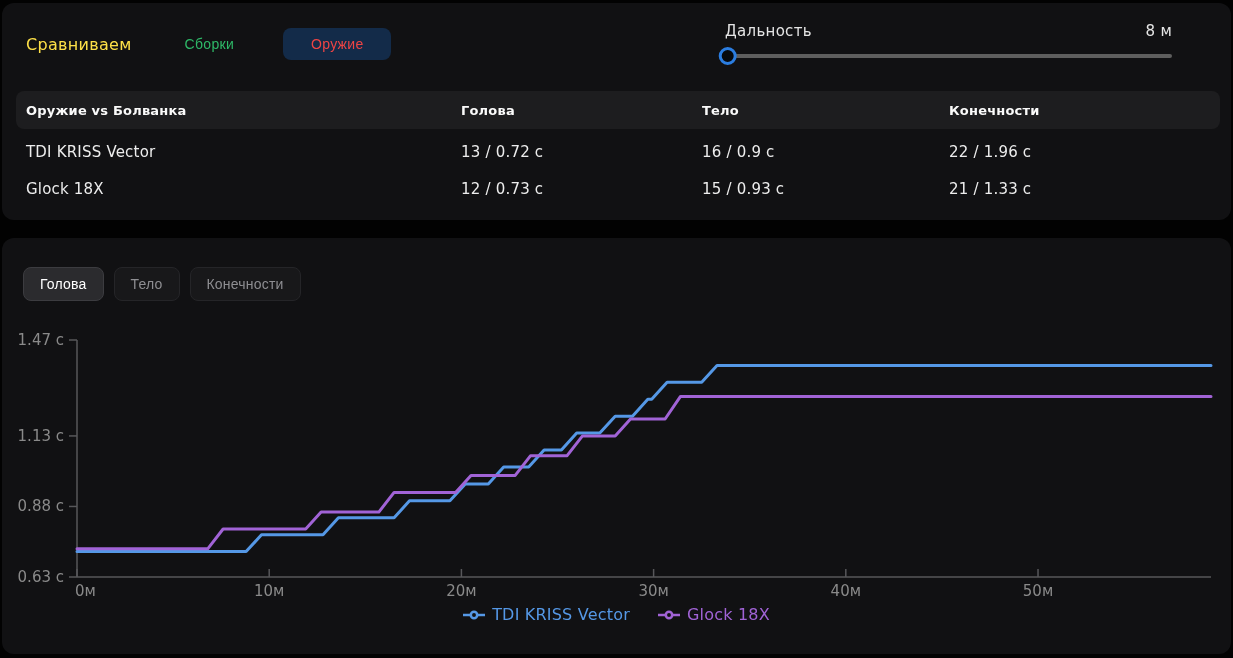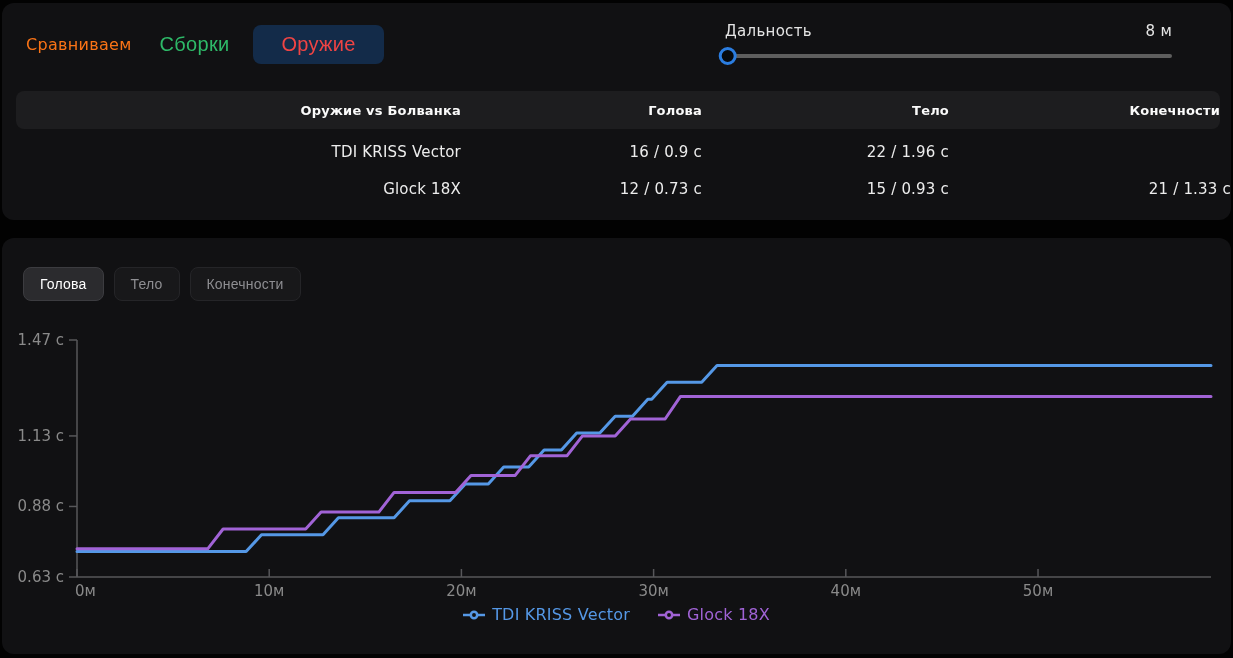--- a/index.html
+++ b/index.html
@@ -14,47 +14,47 @@
     background: #111113; border-radius: 12px;
   }
   .panel-top { top: 3px; height: 217px; }
   .panel-chart { top: 238px; height: 416px; }
 
   
   .compare-bar {
     position: absolute; left: 24px; top: 24px;
     display: flex; align-items: center; gap: 26px; height: 34px;
   }
-  .compare-label { color: #f97316; font-size: 16px; letter-spacing: .3px; }
+  .compare-label { color: #fde047; font-size: 16px; letter-spacing: .3px; }
   .compare-tabs { display: flex; align-items: center; gap: 22px; }
   .compare-tab {
-    font-size: 20px; letter-spacing: .3px; cursor: pointer;
+    font-size: 14px; letter-spacing: .3px; cursor: pointer;
     color: #2eb968; background: transparent; border: none;
-    padding: 8px 2px; border-radius: 8px;
+    padding: 8px 2px; border-radius: 8px; margin-left: 25px;
   }
   .compare-tab.active {
     color: #ef4444; background: #132b49; padding: 8px 28px;
   }
 
   
   .slider-box { position: absolute; left: 723px; top: 19px; width: 447px; }
   .slider-head { display: flex; justify-content: space-between; font-size: 15px; color: #e5e5e5; letter-spacing: .3px; }
   .slider-track {
     position: relative; margin-top: 14px; height: 4px;
     background: #5e5e5e; border-radius: 2px; cursor: pointer;
   }
   .slider-handle {
     position: absolute; top: 50%; left: 0;
     width: 18px; height: 18px; border-radius: 50%;
     border: 3px solid #2b7de0; background: #06090d;
     transform: translate(-35%, -50%); cursor: grab;
   }
 
   
-  .tgrid { display: grid; grid-template-columns: 435px 241px 247px 1fr; align-items: center; text-align: right; }
+  .tgrid { display: grid; grid-template-columns: 435px 241px 247px 1fr; align-items: center; }
   .thead {
     position: absolute; left: 14px; top: 88px; width: 1204px; height: 38px;
     background: #1d1d1f; border-radius: 8px; padding-left: 10px;
   }
   .thead span { font-size: 13px; font-weight: 700; color: #fafafa; letter-spacing: .2px; }
   .trows { position: absolute; left: 0; top: 130px; width: 100%; }
   .trow { height: 37px; padding-left: 24px; }
   .trow .cell { font-size: 15px; color: #ededed; letter-spacing: .2px; }
   .trow .cell.name { cursor: pointer; }
 
@@ -99,20 +99,21 @@
 
   <div class="thead tgrid">
     <span>Оружие vs Болванка</span>
     <span>Голова</span>
     <span>Тело</span>
     <span>Конечности</span>
   </div>
   <div class="trows" id="table-rows">
       <div class="trow tgrid">
         <span class="cell name">TDI KRISS Vector</span>
+        <span class="cell">13 / 0.72 с</span>
         <span class="cell">16 / 0.9 с</span>
         <span class="cell">22 / 1.96 с</span>
       </div>
       <div class="trow tgrid">
         <span class="cell name">Glock 18X</span>
         <span class="cell">12 / 0.73 с</span>
         <span class="cell">15 / 0.93 с</span>
         <span class="cell">21 / 1.33 с</span>
       </div>
     </div>

